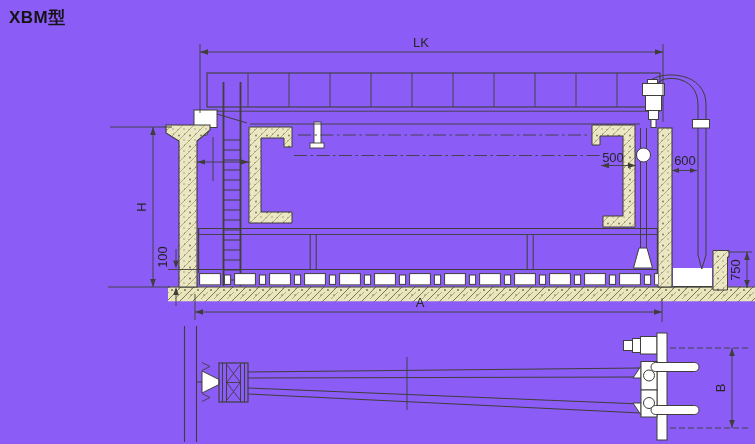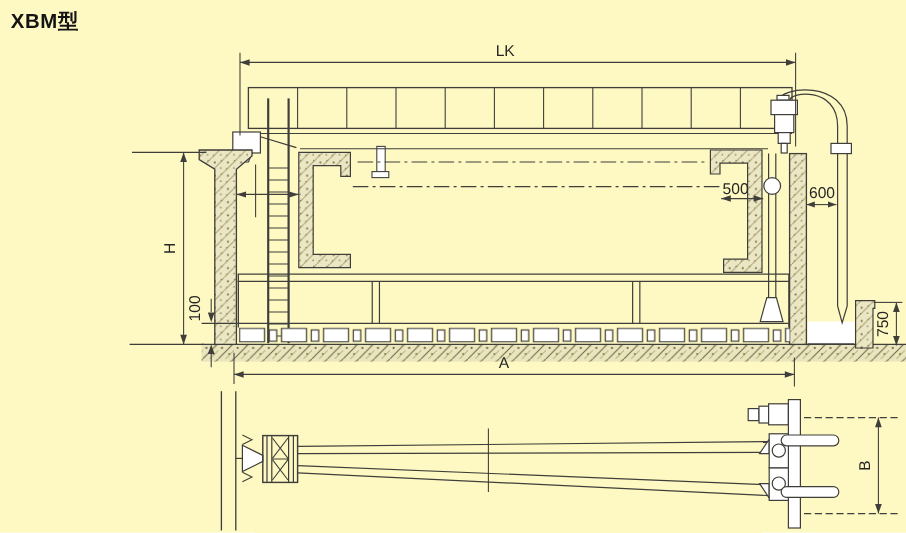--- a/index.html
+++ b/index.html
@@ -1,16 +1,16 @@
 <!DOCTYPE html>
 <html><head>
 <meta charset="utf-8">
 <style>
   html,body{margin:0;padding:0;background:#fff;}
-  .canvas{position:relative;width:755px;height:444px;background:#fef9c3;overflow:hidden;
+  .canvas{position:relative;width:755px;height:444px;background:#8b5cf6;overflow:hidden;
           font-family:"Liberation Sans", sans-serif;}
   .title{position:absolute;left:9px;top:6px;font-size:17px;font-weight:700;color:#141414;
          letter-spacing:.5px;}
   svg text{font-family:"Liberation Sans", sans-serif;font-size:13px;fill:#262626;}
 </style>
 </head>
 <body>
 
 <div class="canvas">
   <div class="title">XBM型</div>

